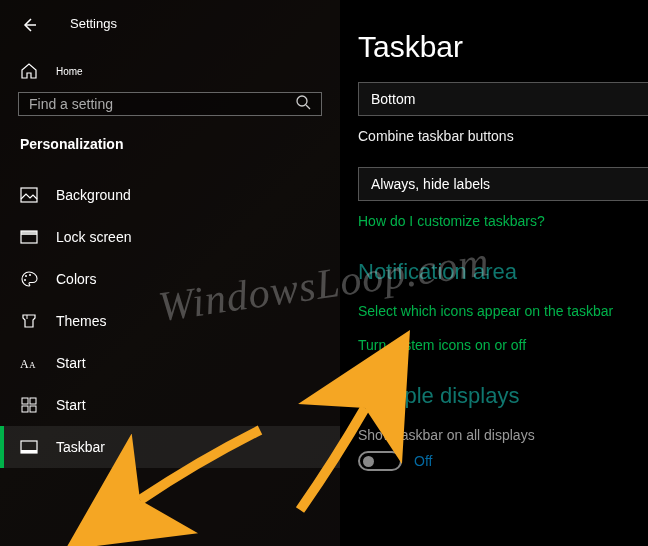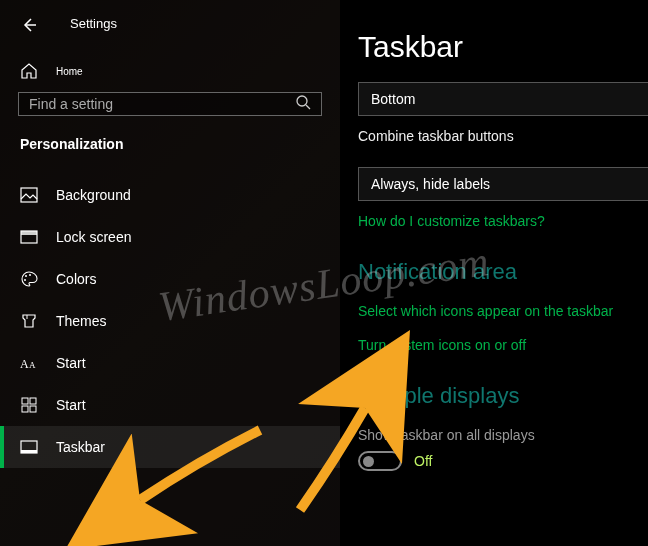--- a/index.html
+++ b/index.html
@@ -158,21 +158,21 @@
   .toggle::after {
     content: "";
     position: absolute;
     left: 3px; top: 2.5px;
     width: 11px; height: 11px;
     border-radius: 50%;
     background: #888;
   }
   .toggle-state {
     font-size: 14px;
-    color: #bef264;
+    color: #0369a1;
   }
   .watermark {
     position: absolute;
     left: 50%;
     top: 52%;
     transform: translate(-50%, -50%) rotate(-8deg);
     font-size: 42px;
     font-style: italic;
     font-family: Georgia, "Times New Roman", serif;
     color: rgba(200,200,200,0.35);

